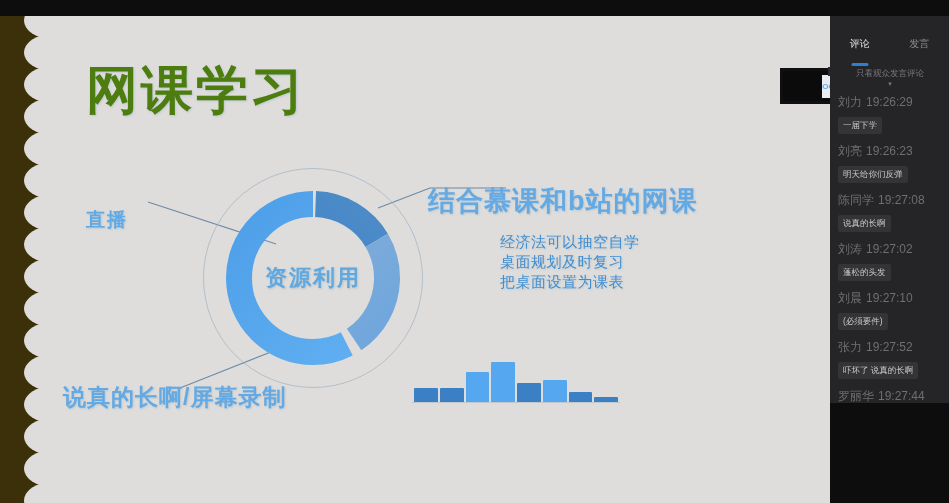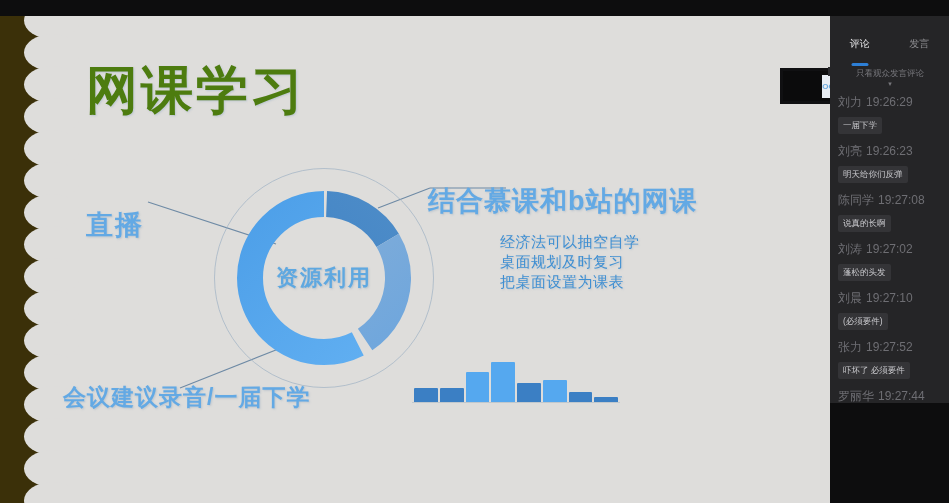--- a/index.html
+++ b/index.html
@@ -45,21 +45,21 @@
 
   
   .slide-title {
     position: absolute; left: 86px; top: 40px;
     font-size: 52px; font-weight: 700; letter-spacing: 3px;
     color: #4d7c0f;
     text-shadow: 1px 1px 2px rgba(160,180,200,.55);
   }
 
   
-  .donut-wrap { position: absolute; left: 228px; top: 166px; width: 192px; height: 192px; }
+  .donut-wrap { position: absolute; left: 217px; top: 166px; width: 192px; height: 192px; }
   .outer-ring {
     position: absolute; left: -14px; top: -14px; width: 220px; height: 220px;
     border: 1px solid #9aaec2; border-radius: 50%;
     opacity: .65;
   }
   .donut-svg { position: absolute; left: 0; top: 0; }
   .donut-center {
     position: absolute; left: 0; top: 0; width: 192px; height: 192px;
     display: flex; align-items: center; justify-content: center;
     font-size: 22px; font-weight: 700; letter-spacing: 2px;
@@ -70,21 +70,21 @@
   
   .lines { position: absolute; left: 0; top: 0; width: 830px; height: 487px; pointer-events: none; }
 
   .lbl {
     position: absolute;
     color: #63a9e4;
     font-weight: 700;
     text-shadow: 1px 1px 2px rgba(150,170,190,.45);
     white-space: nowrap;
   }
-  .lbl-live    { left: 86px; top: 191px; font-size: 27px; letter-spacing: 2px; }
+  .lbl-live    { left: 86px; top: 191px; font-size: 19px; letter-spacing: 2px; }
   .lbl-mooc    { left: 428px; top: 167px; font-size: 27px; letter-spacing: 1px; }
   .lbl-record  { left: 63px; top: 366px; font-size: 23px; letter-spacing: 1px; }
 
   .body-text {
     position: absolute; left: 500px; top: 216px;
     font-size: 15px; line-height: 20px; color: #3f8fd2; font-weight: 400;
     text-shadow: 1px 1px 2px rgba(150,170,190,.4);
     letter-spacing: .5px;
   }
   .body-text div { white-space: nowrap; }
@@ -221,21 +221,21 @@
 
         <circle cx="96" cy="96" r="74" fill="none" stroke="url(#g2)" stroke-width="26" stroke-dasharray="74 391" stroke-dashoffset="0" transform="rotate(-88 96 96)"></circle>
 
         <circle cx="96" cy="96" r="74" fill="none" stroke="url(#g3)" stroke-width="26" stroke-dasharray="112 353" stroke-dashoffset="-74" transform="rotate(-88 96 96)"></circle>
       </svg>
       <div class="donut-center">资源利用</div>
     </div>
 
     <div class="lbl lbl-live">直播</div>
     <div class="lbl lbl-mooc">结合慕课和b站的网课</div>
-    <div class="lbl lbl-record">会议建议录音/一届下学</div>
+    <div class="lbl lbl-record">说真的长啊/屏幕录制</div>
 
     <div class="body-text">
       <div>经济法可以抽空自学</div>
       <div>桌面规划及时复习</div>
       <div>把桌面设置为课表</div>
     </div>
 
     <div class="axisline"></div>
     <div class="barchart" id="barchart">
         <div class="bar" style="height: 30.4348%; background: rgb(59, 127, 196);"></div>
@@ -263,19 +263,19 @@
     <div class="panel-sub">
       <span>只看观众发言评论</span>
       <span class="chev">▾</span>
     </div>
     <div class="comments" id="comments">
         <div class="cmt"><div class="cmt-head"><span>刘力</span><span class="time">19:26:29</span></div><div class="bubble">一届下学</div></div>
         <div class="cmt"><div class="cmt-head"><span>刘亮</span><span class="time">19:26:23</span></div><div class="bubble">明天给你们反弹</div></div>
         <div class="cmt"><div class="cmt-head"><span>陈同学</span><span class="time">19:27:08</span></div><div class="bubble">说真的长啊</div></div>
         <div class="cmt"><div class="cmt-head"><span>刘涛</span><span class="time">19:27:02</span></div><div class="bubble">蓬松的头发</div></div>
         <div class="cmt"><div class="cmt-head"><span>刘晨</span><span class="time">19:27:10</span></div><div class="bubble">(必须要件)</div></div>
-        <div class="cmt"><div class="cmt-head"><span>张力</span><span class="time">19:27:52</span></div><div class="bubble">吓坏了 必须要件</div></div>
+        <div class="cmt"><div class="cmt-head"><span>张力</span><span class="time">19:27:52</span></div><div class="bubble">吓坏了 说真的长啊</div></div>
         <div class="cmt"><div class="cmt-head"><span>罗丽华</span><span class="time">19:27:44</span></div><div class="bubble">蓬松的头发</div></div>
       </div>
   </div>
   <div class="panel-bottom-fill"></div>
 
 </div>
 
 </body></html>

